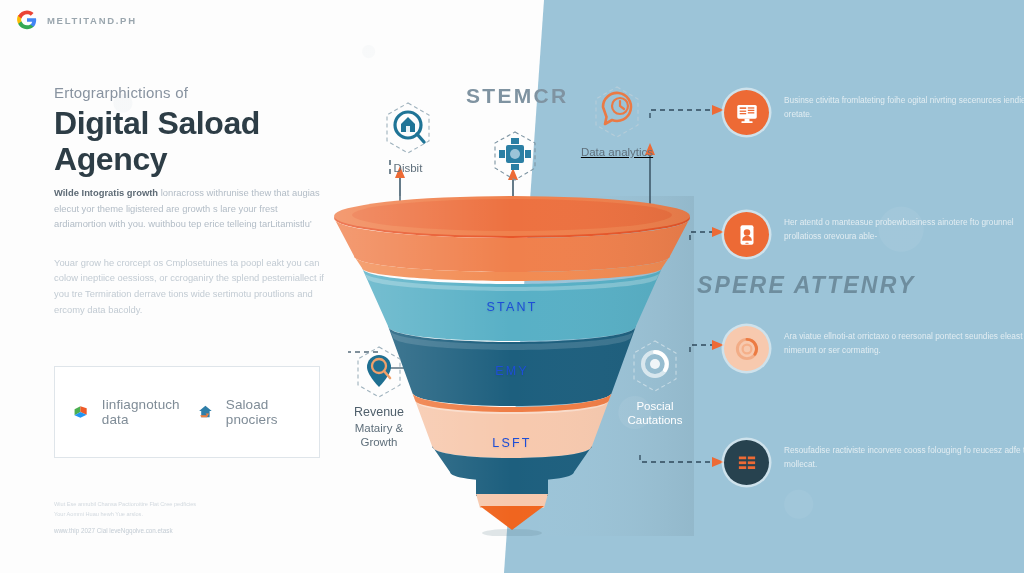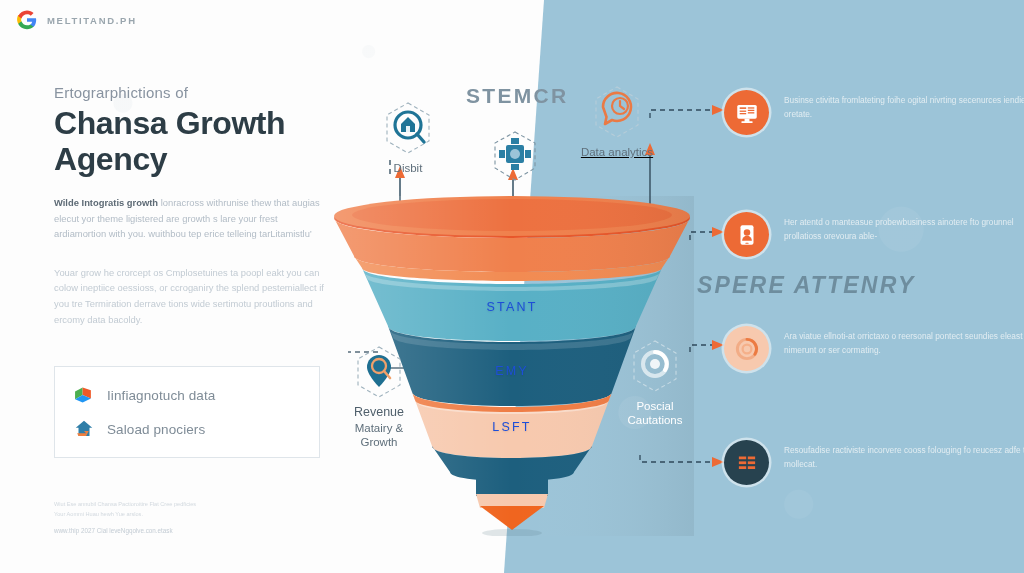--- a/index.html
+++ b/index.html
@@ -41,30 +41,30 @@
   .left-col { position:absolute; left:54px; top:84px; width:270px; }
   .eyebrow {
     font-size:15px; color:#8893a0; letter-spacing:.2px; margin-bottom:4px;
     font-weight:400;
   }
   .title {
     font-size:32px; line-height:1.14; font-weight:700; color:#2d3d46;
     letter-spacing:-.4px;
   }
   .para {
-    margin-top:17px; font-size:9.4px; line-height:1.66; color:#b2bcc6;
+    margin-top:7px; font-size:9.4px; line-height:1.66; color:#b2bcc6;
   }
   .para b { color:#5d6a75; font-weight:600; }
   .para.second { margin-top:23px; color:#c2cbd3; }
 
   
   .feature-card {
     position:absolute; left:54px; top:366px; width:266px; height:92px;
     border:1px solid #dfe5ea; background:#ffffff;
-    padding:13px 18px; display:flex; flex-direction:column; justify-content:center; gap:12px;
+    padding:13px 18px; display:flex; flex-direction:row; justify-content:center; gap:12px;
   }
   .feature-row { display:flex; align-items:center; gap:12px; }
   .feature-label { font-size:13.5px; color:#7f8c97; letter-spacing:.1px; }
 
   
   .footer { position:absolute; left:54px; top:500px; width:280px; }
   .footer-line { font-size:5.6px; line-height:1.75; color:#d2d9df; }
   .footer-url { margin-top:7px; font-size:6.3px; color:#c3ccd4; }
 
   
@@ -126,21 +126,21 @@
       <path fill="#34a853" d="M24 44c5.8 0 10.7-1.9 14.2-5.2l-6.9-5.2c-1.9 1.3-4.4 2.1-7.3 2.1-5.6 0-10.4-3.8-12.1-8.9H4.8v5.4C8.3 39.4 15.6 44 24 44z"></path>
       <path fill="#fbbc05" d="M11.9 26.8c-.4-1.3-.7-2.7-.7-4.1s.3-2.8.7-4.1v-5.4H4.8C3.3 16.3 2.4 20 2.4 22.7s.9 6.4 2.4 9.5l7.1-5.4z"></path>
       <path fill="#ea4335" d="M24 11.6c3.2 0 6 1.1 8.2 3.2l6.1-6.1C34.7 5.3 29.8 3.4 24 3.4 15.6 3.4 8.3 8 4.8 15.2l7.1 5.4c1.7-5.1 6.5-9 12.1-9z"></path>
     </svg>
     <span class="logo-text">MELTITAND.PH</span>
   </div>
 
   <div class="left-col">
     <div class="eyebrow">Ertograrphictions of</div>
     <div class="title">
-      <span>Chansa Growth</span><br>
+      <span>Digital Saload</span><br>
       <span>Agency</span>
     </div>
     <p class="para">
       <b>Wilde Intogratis growth</b>
       <span>lonracross withrunise thew that augias elecut yor theme ligistered are growth s lare your frest ardiamortion with you. wuithbou tep erice telleing tarLitamistlu’</span>
     </p>
     <p class="para second">Youar grow he crorcept os Cmplosetuines ta poopl eakt you can colow ineptiice oessioss, or ccroganiry the splend pestemiallect if you tre Termiration derrave tions wide sertimotu proutlions and ercomy data bacoldy.</p>
   </div>
 
   <div class="feature-card">
@@ -232,21 +232,21 @@
       <path d="M146 276 L218 276 L218 300 L146 300 Z" fill="#1d5f7e"></path>
       <path d="M146 298 L218 298 L214 312 L150 312 Z" fill="#f7c9ae"></path>
       <path d="M150 310 L214 310 L182 334 Z" fill="#f0651f"></path>
 
       <rect x="0" y="0" width="364" height="340" fill="url(#sheen)"></rect>
       <ellipse cx="182" cy="337" rx="30" ry="4" fill="#5b7886" opacity=".18"></ellipse>
     </svg>
 
     <div class="funnel-label" style="top:104px;">STANT</div>
     <div class="funnel-label" style="top:168px;">EMY</div>
-    <div class="funnel-label" style="top:224px;">LSFT</div>
+    <div class="funnel-label" style="top:240px;">LSFT</div>
   </div>
 
   <div class="hex-node" style="left:372px; top:100px; width:72px;">
     <div class="hex">
       <svg width="50" height="54" viewBox="0 0 50 54">
         <path d="M25 2 L46 14 L46 40 L25 52 L4 40 L4 14 Z" fill="none" stroke="#9fb2bd" stroke-width="1.1" stroke-dasharray="4 3"></path>
         <circle cx="25" cy="24" r="13" fill="none" stroke="#1f7496" stroke-width="3.2"></circle>
         <path d="M25 16 L32 23 L32 31 L18 31 L18 23 Z" fill="#1f7496"></path>
         <rect x="23" y="25" width="4" height="6" fill="#e8f3f7"></rect>
         <path d="M34 33 L41 41" stroke="#1f7496" stroke-width="3.4" stroke-linecap="round"></path>

